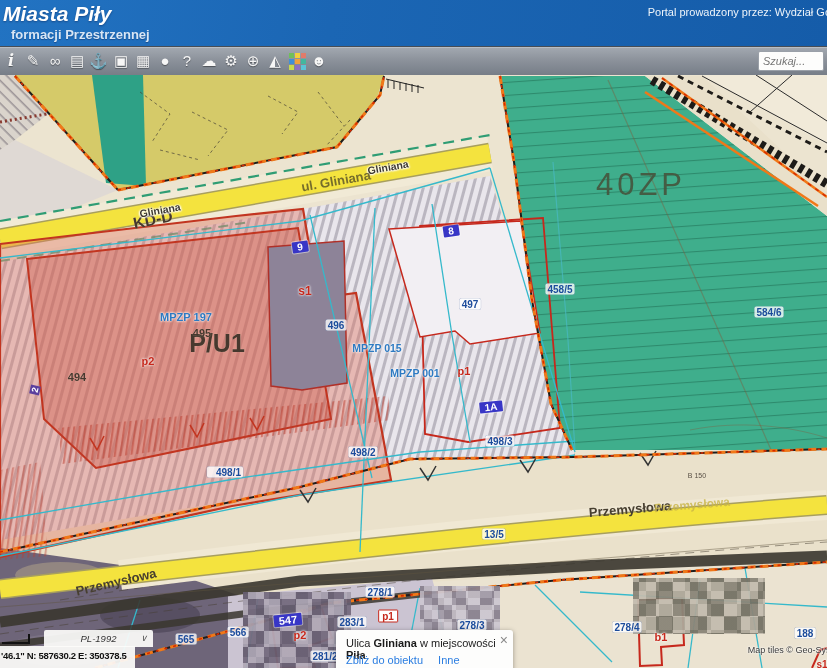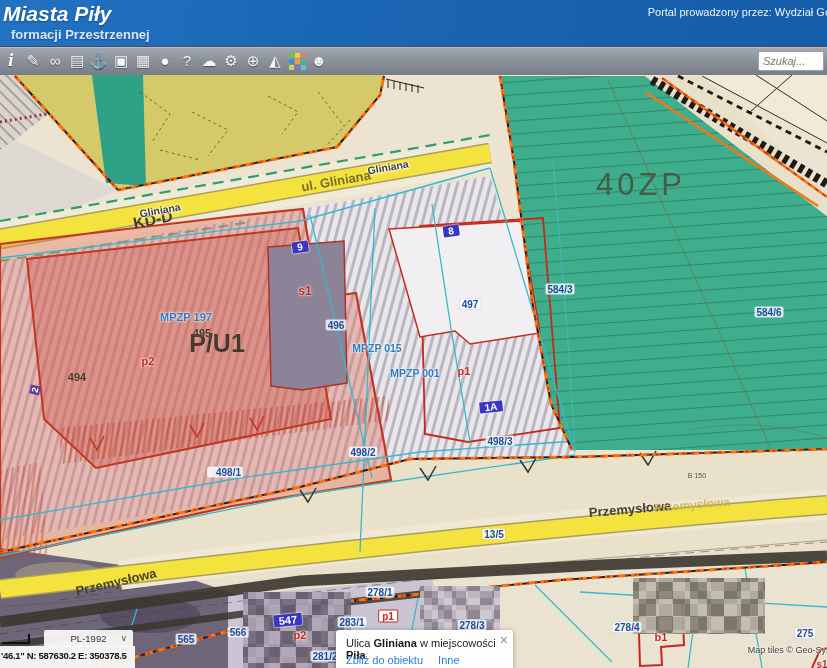--- a/index.html
+++ b/index.html
@@ -50,21 +50,21 @@
     repeating-conic-gradient(rgba(90,88,74,.45) 0% 25%, rgba(220,214,200,.4) 0% 50%) 6px 4px/34px 34px,
     repeating-conic-gradient(#b3ac9e 0% 25%, #8d887c 0% 50%) 0 0/26px 26px;}
   
   #popup{position:absolute;left:336px;top:630px;width:177px;height:44px;background:#fdfdfc;border-radius:3px;box-shadow:0 1px 5px rgba(0,0,0,.35);}
   #popup .ptitle{position:absolute;left:10px;top:7px;font-size:11px;color:#1a1a1a;}
   #popup .plinks{position:absolute;left:10px;top:24px;font-size:11px;color:#2a7de1;}
   #popup .plinks span{margin-right:12px;cursor:pointer;}
   #popup .close{position:absolute;right:5px;top:2px;font-size:14px;color:#8a8a8a;cursor:pointer;}
   
   #scalebar{position:absolute;left:2px;top:634px;width:26px;height:8px;border-bottom:2px solid #111;border-right:2px solid #111;}
-  #crs-chip{position:absolute;left:44px;top:630px;width:89px;height:17px;background:rgba(252,252,250,.93);border-radius:2px 2px 0 0;font-size:9.5px;color:#333;text-align:center;line-height:17px;}
+  #crs-chip{position:absolute;left:44px;top:630px;width:109px;height:17px;background:rgba(252,252,250,.93);border-radius:2px 2px 0 0;font-size:9.5px;color:#333;text-align:center;line-height:17px;font-style:italic;}
   #crs-chip .chev{position:absolute;right:6px;top:0;font-size:9px;color:#555;}
   #coord-strip{position:absolute;left:0px;top:646px;width:134px;height:22px;background:rgba(252,252,250,.93);font-size:9.5px;font-weight:bold;color:#111;line-height:20px;letter-spacing:-0.3px;white-space:nowrap;overflow:hidden;padding-left:1px;}
   #attribution{position:absolute;right:-6px;top:645px;width:140px;font-size:9px;color:#3a3a3a;text-align:right;text-shadow:0 0 2px #fff,0 0 3px #fff;white-space:nowrap;overflow:hidden;}
 </style>
 </head>
 <body>
 
 <div id="app">
 
   <div id="header">
@@ -237,36 +237,36 @@
       <div class="lbl bluetext" style="left: 415px; top: 373px; transform: translate(-50%, -50%);">MPZP 001</div>
       <div class="lbl dark" style="left: 202px; top: 333px; transform: translate(-50%, -50%); font-size: 11px;">495</div>
       <div class="lbl dark" style="left: 77px; top: 377px; transform: translate(-50%, -50%); font-size: 11px;">494</div>
       <div class="lbl streethalo" style="left: 388px; top: 167px; transform: translate(-50%, -50%) rotate(-10deg);">Gliniana</div>
       <div class="lbl ulstreet" style="left: 336px; top: 181px; transform: translate(-50%, -50%) rotate(-10deg);">ul. Gliniana</div>
       <div class="lbl streethalo" style="left: 160px; top: 210px; transform: translate(-50%, -50%) rotate(-10deg);">Gliniana</div>
       <div class="lbl street" style="left: 116px; top: 582px; transform: translate(-50%, -50%) rotate(-13deg);">Przemysłowa</div>
       <div class="lbl street" style="left: 630px; top: 509px; transform: translate(-50%, -50%) rotate(-5deg);">Przemysłowa</div>
       <div class="lbl ghost" style="left: 692px; top: 505px; transform: translate(-50%, -50%) rotate(-5deg);">Przemysłowa</div>
       <div class="lbl tiny" style="left: 697px; top: 475px; transform: translate(-50%, -50%);">B 150</div>
-      <div class="lbl chip" style="left: 560px; top: 289px; transform: translate(-50%, -50%);">584/3</div>
+      <div class="lbl chip" style="left: 560px; top: 289px; transform: translate(-50%, -50%);">458/5</div>
       <div class="lbl chip" style="left: 769px; top: 312px; transform: translate(-50%, -50%);">584/6</div>
       <div class="lbl chip" style="left: 470px; top: 304px; transform: translate(-50%, -50%);">497</div>
       <div class="lbl chip" style="left: 336px; top: 325px; transform: translate(-50%, -50%);">496</div>
       <div class="lbl chip" style="left: 225px; top: 472px; transform: translate(-50%, -50%); padding-left: 9px;">498/1</div>
       <div class="lbl chip" style="left: 363px; top: 452px; transform: translate(-50%, -50%);">498/2</div>
       <div class="lbl chip" style="left: 500px; top: 441px; transform: translate(-50%, -50%);">498/3</div>
       <div class="lbl chip" style="left: 494px; top: 534px; transform: translate(-50%, -50%);">13/5</div>
       <div class="lbl chip" style="left: 186px; top: 639px; transform: translate(-50%, -50%);">565</div>
       <div class="lbl chip" style="left: 238px; top: 632px; transform: translate(-50%, -50%);">566</div>
       <div class="lbl chip" style="left: 352px; top: 622px; transform: translate(-50%, -50%);">283/1</div>
       <div class="lbl chip" style="left: 325px; top: 656px; transform: translate(-50%, -50%);">281/2</div>
       <div class="lbl chip" style="left: 380px; top: 592px; transform: translate(-50%, -50%);">278/1</div>
       <div class="lbl chip" style="left: 472px; top: 625px; transform: translate(-50%, -50%);">278/3</div>
       <div class="lbl chip" style="left: 627px; top: 627px; transform: translate(-50%, -50%);">278/4</div>
-      <div class="lbl chip" style="left: 805px; top: 633px; transform: translate(-50%, -50%);">275</div>
+      <div class="lbl chip" style="left: 805px; top: 633px; transform: translate(-50%, -50%);">188</div>
       <div class="lbl bluebox" style="left: 300px; top: 247px; transform: translate(-50%, -50%) rotate(-8deg);">9</div>
       <div class="lbl bluebox" style="left: 451px; top: 231px; transform: translate(-50%, -50%) rotate(-8deg);">8</div>
       <div class="lbl bluebox" style="left: 491px; top: 407px; transform: translate(-50%, -50%) rotate(-6deg);">1A</div>
       <div class="lbl bluebox" style="left: 288px; top: 620px; transform: translate(-50%, -50%) rotate(-6deg); font-size: 11px;">547</div>
       <div class="lbl red" style="left: 305px; top: 291px; transform: translate(-50%, -50%); font-size: 12px;">s1</div>
       <div class="lbl red" style="left: 464px; top: 371px; transform: translate(-50%, -50%);">p1</div>
       <div class="lbl red" style="left: 148px; top: 361px; transform: translate(-50%, -50%);">p2</div>
       <div class="lbl red" style="left: 300px; top: 635px; transform: translate(-50%, -50%);">p2</div>
       <div class="lbl red" style="left: 661px; top: 637px; transform: translate(-50%, -50%);">b1</div>
       <div class="lbl red" style="left: 822px; top: 664px; transform: translate(-50%, -50%); font-size: 10px;">s1</div>

